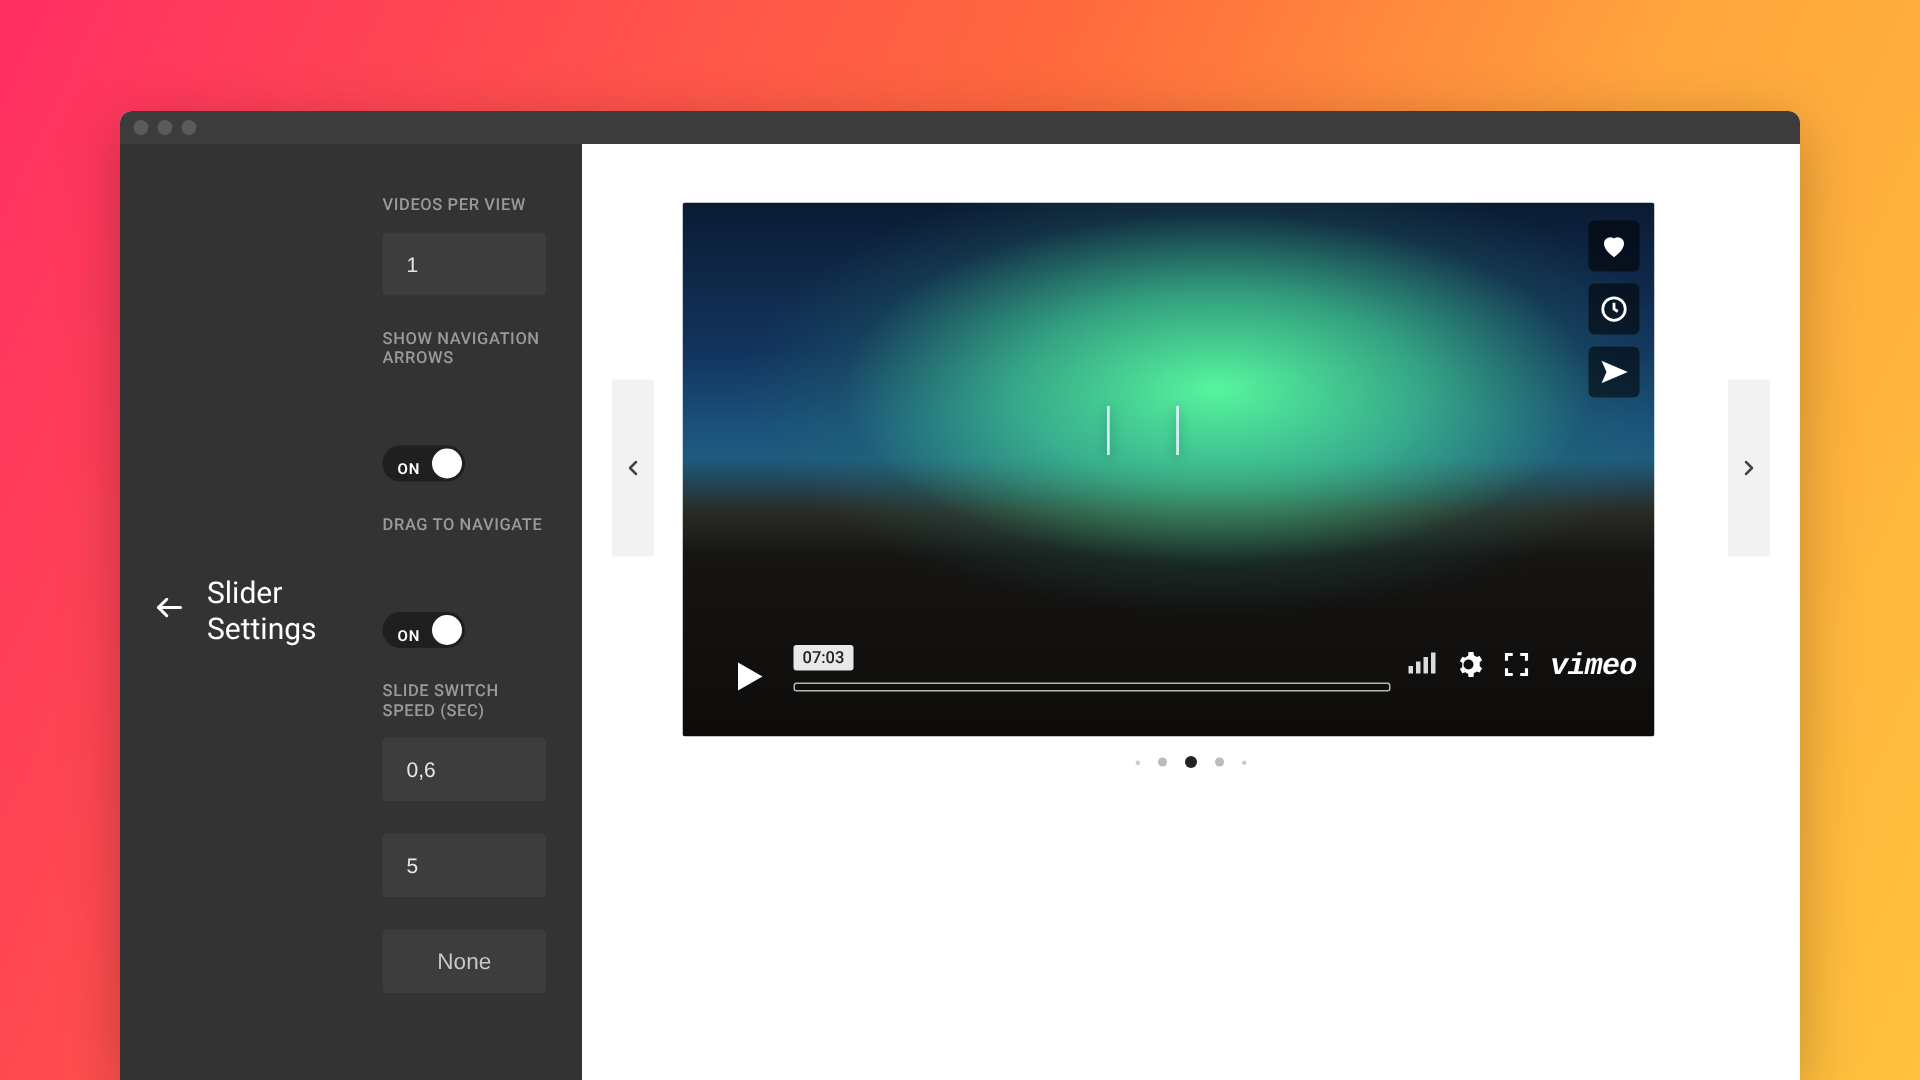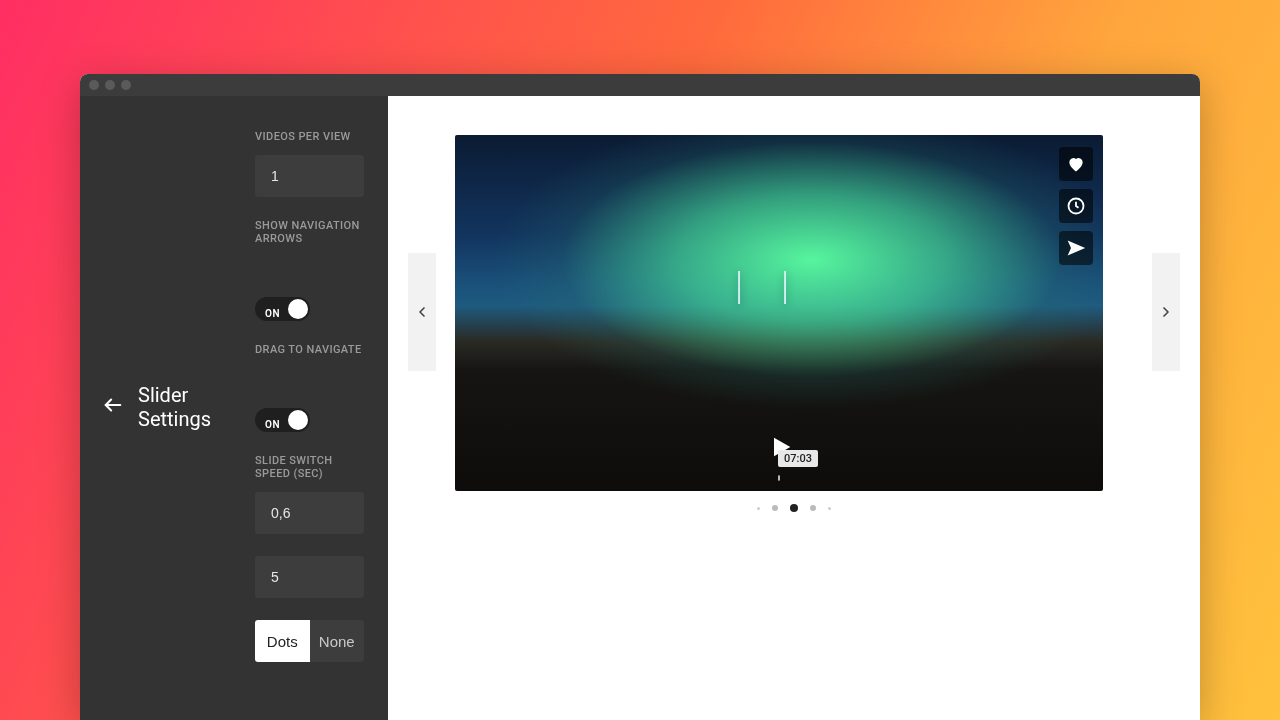--- a/index.html
+++ b/index.html
@@ -102,22 +102,22 @@
 
 .side-icons {
   position: absolute; right: 10px; top: 12px; display: flex; flex-direction: column; gap: 8px;
 }
 .side-icons .ic {
   width: 34px; height: 34px; background: rgba(0,0,0,.55); border-radius: 4px;
   display: flex; align-items: center; justify-content: center;
 }
 
 .ctrlbar {
-  position: absolute; left: 0; right: 0; bottom: 0; height: 58px;
-  display: flex; align-items: center; padding: 0 12px 8px 12px; gap: 12px; flex-direction: column;
+  position: absolute; left: 10px; right: 0; bottom: 0; height: 58px;
+  display: flex; align-items: flex-start; padding: 0 12px 8px 12px; gap: 12px;
 }
 .play { width: 36px; height: 36px; display:flex; align-items:center; justify-content:center; cursor:pointer; margin-left:4px; margin-bottom:2px; }
 .progwrap { flex: 1; position: relative; height: 28px; display:flex; align-items:flex-end; }
 .timetip {
   position: absolute; left: 0; bottom: 14px; background: #e8e8e8; color: #222;
   font-size: 11px; padding: 2px 6px; border-radius: 2px; font-weight: 500;
 }
 .progbar { width: 100%; height: 6px; border: 1px solid rgba(255,255,255,.7); border-radius: 2px; }
 .ricon { display:flex; align-items:center; justify-content:center; cursor:pointer; }
 .bars { display: flex; align-items: flex-end; gap: 2px; height: 16px; margin-bottom: 2px; }
@@ -183,21 +183,20 @@
           </div>
           <div class="field">
             <div class="flabel">Slide Switch Speed (sec)</div>
             <input class="input" value="0,6" style="">
           </div>
           <div class="field">
             <input class="input" value="5" style="">
           </div>
           <div class="field">
             <div class="seg">
-              <button class="active">Dots</button>
               <button class="inactive">None</button>
             </div>
           </div>
         </div>
       </div>
 
       <div class="preview">
 
         <div class="navbtn left">
           <svg width="16" height="16" viewBox="0 0 24 24" fill="none" stroke="#444" stroke-width="2.5" stroke-linecap="round" stroke-linejoin="round">

